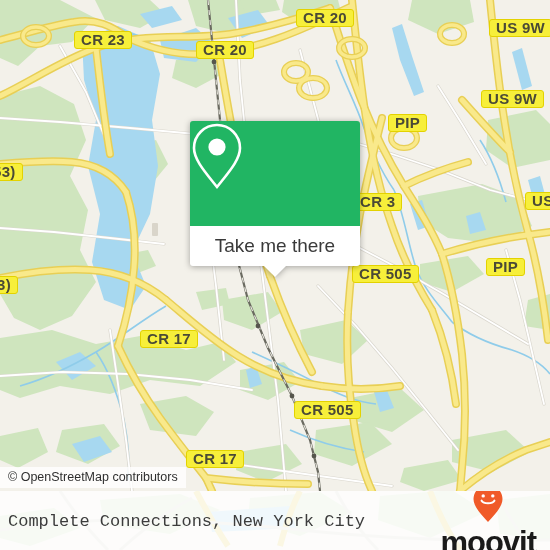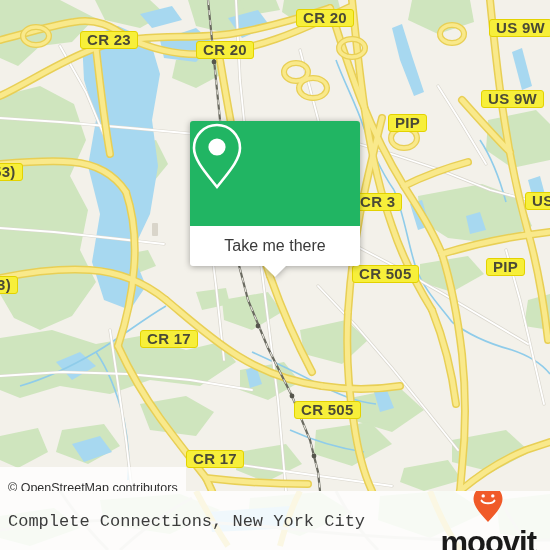--- a/index.html
+++ b/index.html
@@ -47,39 +47,39 @@
     display:flex;align-items:center;justify-content:center;
   }
   .popup-foot{
     background:#FFFFFF;
     height:40px;
     border-radius:0 0 3px 3px;
     display:flex;align-items:center;justify-content:center;
     position:relative;
   }
   .popup-foot-label{
-    font-size:16px;color:#3A3A3A;
+    font-size:19px;color:#3A3A3A;
     font-family:"Liberation Sans", sans-serif;
   }
   .popup-tail{
     position:absolute;left:50%;bottom:-11px;margin-left:-11px;
     width:0;height:0;
     border-left:11px solid transparent;
     border-right:11px solid transparent;
     border-top:11px solid #FFFFFF;
   }
   .pin-svg{display:block;}
 
   
   .attrib{
     position:absolute;left:0;top:467px;
     background:rgba(255,255,255,.78);
     color:#2F2F2F;
     font-size:12.5px;
-    padding:14px 8px 4px 8px;
+    padding:3px 8px 4px 8px;
     font-family:"Liberation Sans", sans-serif;
     white-space:nowrap;
   }
 
   
   .bottombar{
     position:absolute;left:0;top:491px;width:550px;height:59px;
     background:#FFFFFF;overflow:hidden;
   }
   .bar-watermark{position:absolute;left:0;top:-491px;opacity:.16;}
@@ -303,21 +303,21 @@
           </g>
         </g>
 
         <g fill="#D9D5CA">
           <rect x="152" y="223" width="6" height="13" rx="1"></rect>
           <rect x="338" y="248" width="6" height="5" rx="1"></rect>
         </g>
       </g>
     </svg>
 
-    <div class="shield" style="left:80px;top:31px">CR 23</div>
+    <div class="shield" style="left:74px;top:31px">CR 23</div>
     <div class="shield" style="left:196px;top:41px">CR 20</div>
     <div class="shield" style="left:296px;top:9px">CR 20</div>
     <div class="shield" style="left:489px;top:19px">US 9W</div>
     <div class="shield" style="left:481px;top:90px">US 9W</div>
     <div class="shield" style="left:-14px;top:163px">53)</div>
     <div class="shield" style="left:-10px;top:276px">3)</div>
     <div class="shield" style="left:388px;top:114px">PIP</div>
     <div class="shield" style="left:353px;top:193px">CR 3</div>
     <div class="shield" style="left:525px;top:192px">US 9</div>
     <div class="shield" style="left:486px;top:258px">PIP</div>

